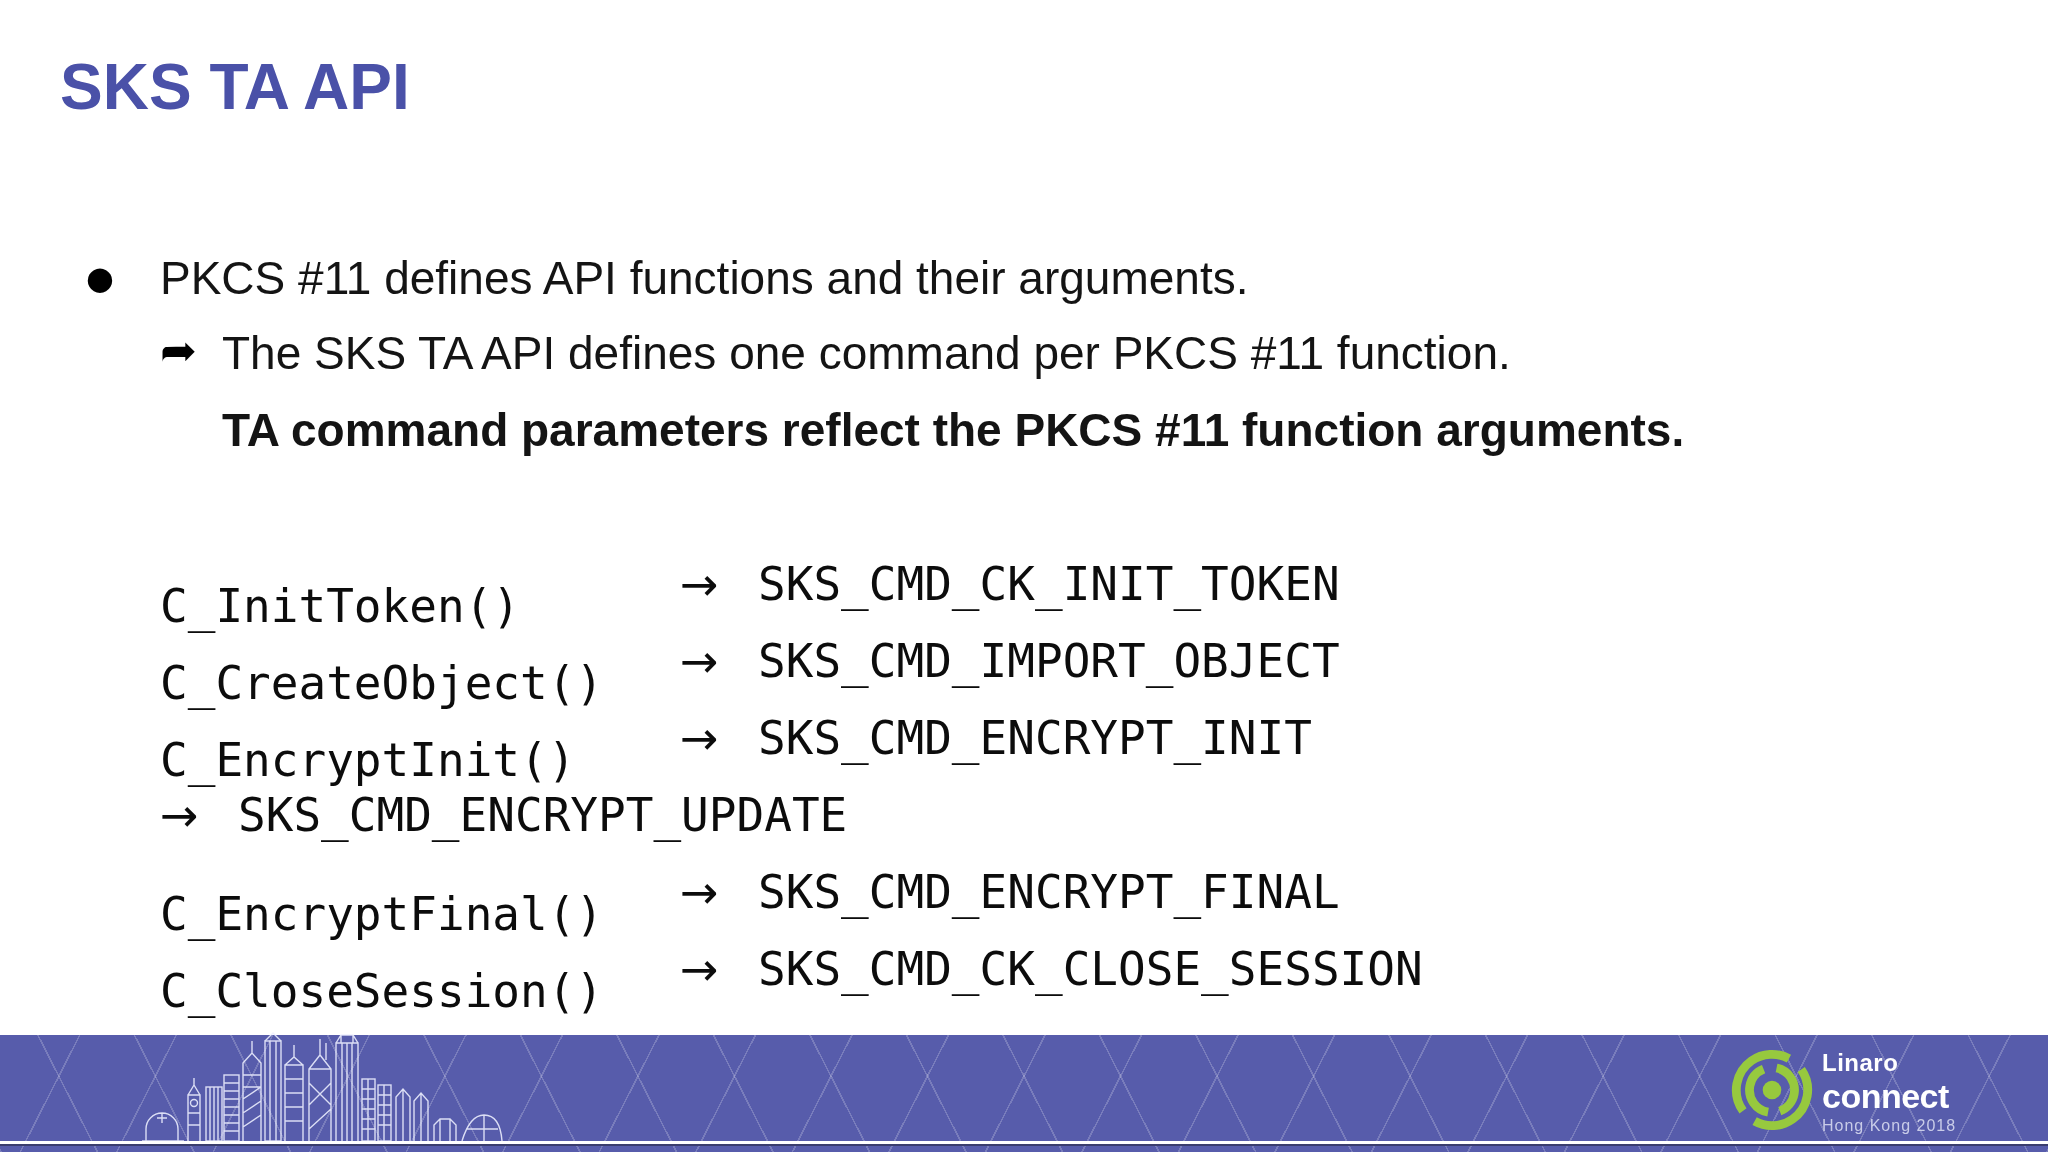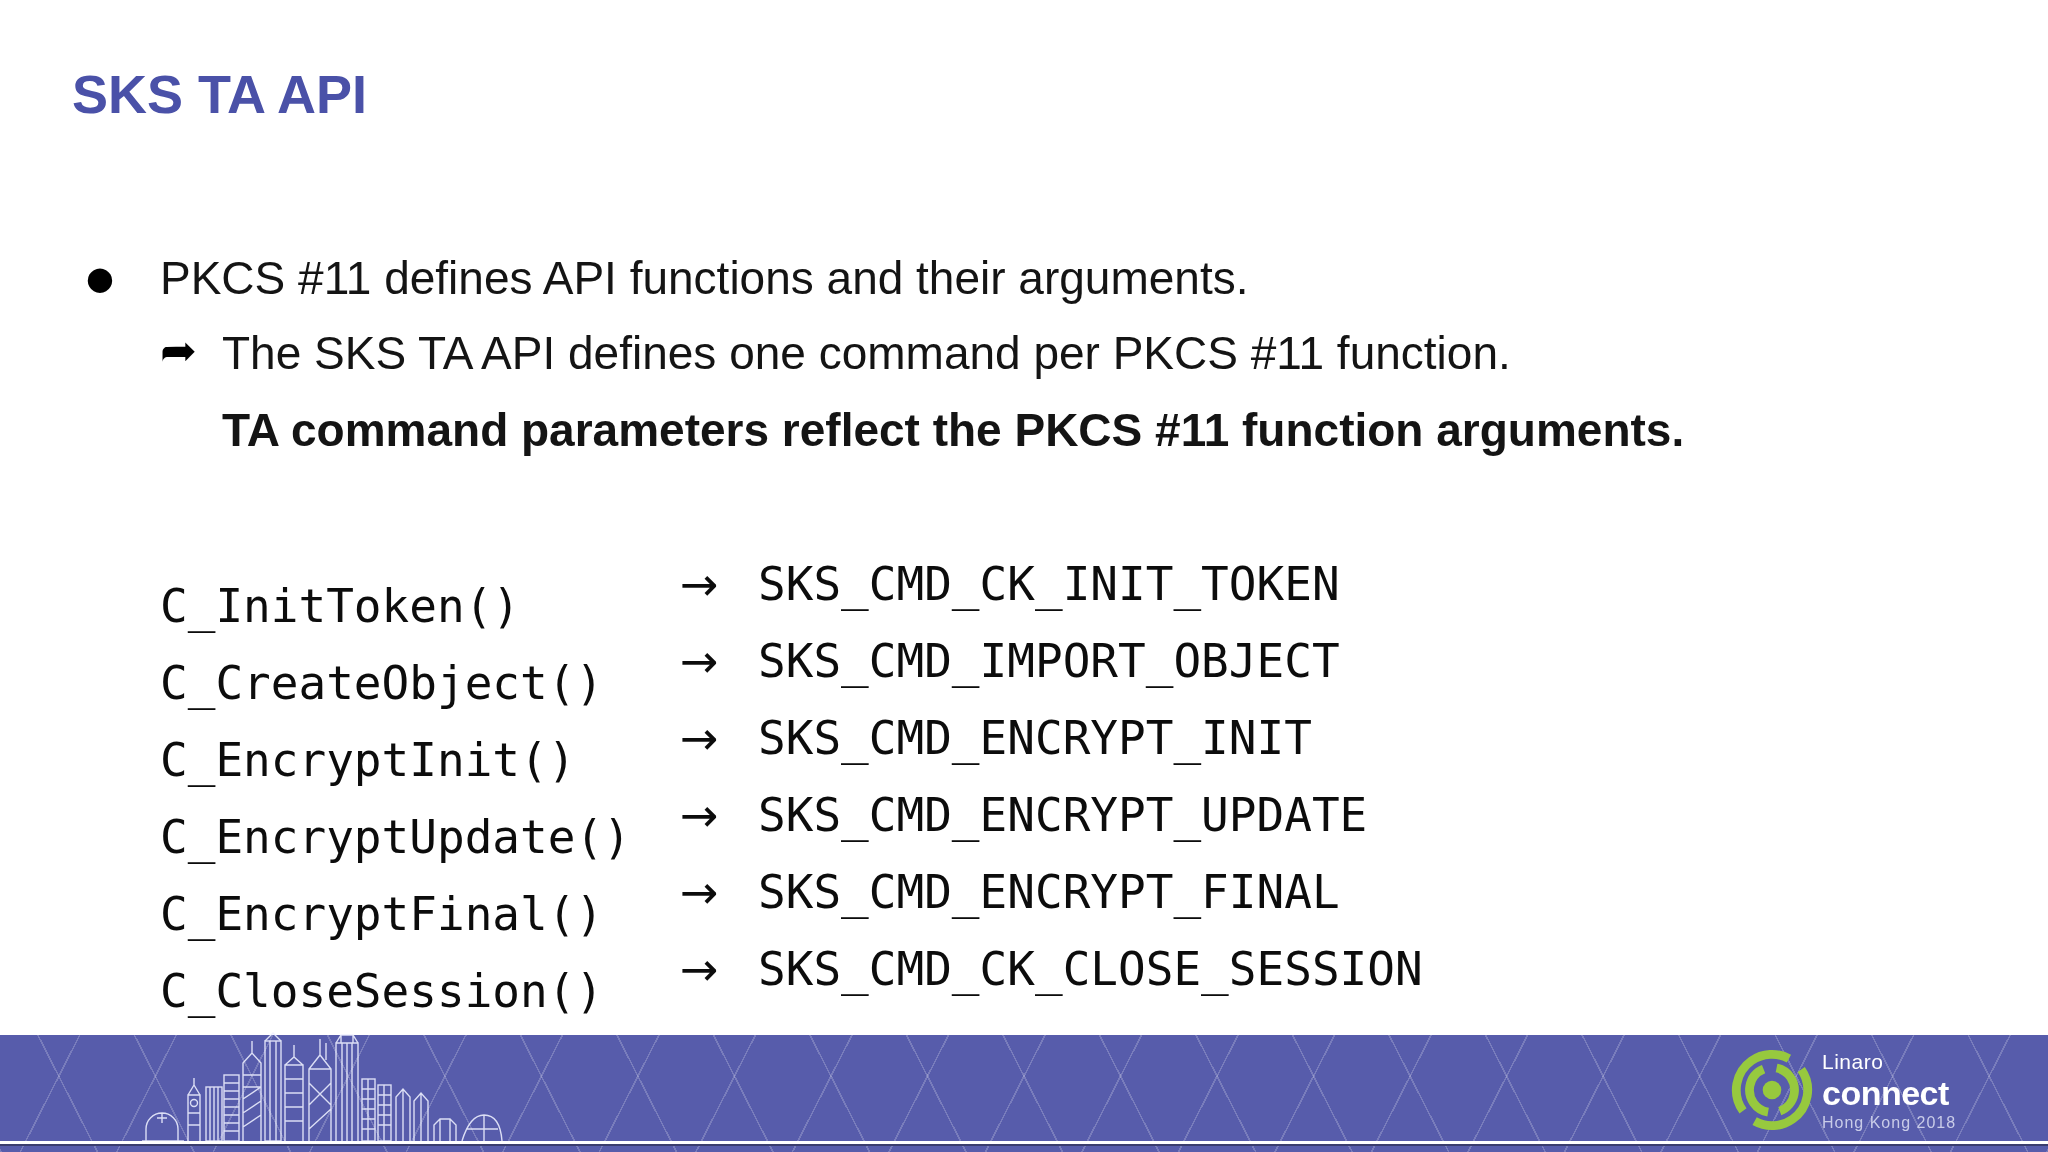--- a/index.html
+++ b/index.html
@@ -2,22 +2,22 @@
 <html style="--accent: #4a51a8; --band: #575cab; --green: #97c93e; --eventText: #c9cce8;"><head>
 <meta charset="utf-8">
 <style>
   html,body{margin:0;padding:0;background:#888;}
   .slide{
     position:relative;width:2048px;height:1152px;background:#ffffff;
     overflow:hidden;font-family:"Liberation Sans",sans-serif;
   }
   
   .title{
-    position:absolute;left:56px;top:50px;margin:16px;
-    font-size:54px;font-weight:bold;line-height:1.05;
+    position:absolute;left:56px;top:50px;margin:4px;
+    font-size:64px;font-weight:bold;line-height:1.05;
     color:var(--accent,#4a51a8);letter-spacing:0;text-align:center;
   }
   
   .b-line{
     position:absolute;font-size:46px;line-height:56px;color:#141414;
     white-space:nowrap;
   }
   .l1{left:160px;top:250px;}
   .l2{left:222px;top:325px;}
   .l3{left:222px;top:402px;font-weight:bold;}
@@ -45,21 +45,21 @@
     background-image:
       repeating-linear-gradient(63deg,  rgba(255,255,255,.20) 0 1.6px, rgba(255,255,255,0) 1.6px 86px),
       repeating-linear-gradient(-63deg, rgba(255,255,255,.20) 0 1.6px, rgba(255,255,255,0) 1.6px 86px);
   }
   .ground-line{position:absolute;left:0;right:0;bottom:8px;height:3px;background:#ffffff;}
   .ground-shadow{position:absolute;left:0;right:0;bottom:6px;height:2px;background:#3a3d6e;}
   .skyline{position:absolute;left:140px;bottom:11px;width:372px;height:112px;}
   .skyline *{stroke:#eef0ff;stroke-width:1.4;fill:none;}
   .logo-mark{position:absolute;left:1728px;top:11px;width:88px;height:88px;}
   .brand{position:absolute;left:1822px;top:16px;color:#fff;line-height:1;}
-  .brand .linaro{font-size:21px;font-weight:normal;letter-spacing:.5px;}
+  .brand .linaro{font-size:24px;font-weight:bold;letter-spacing:.5px;}
   .brand .connect{font-size:34px;font-weight:bold;letter-spacing:-.5px;margin-top:4px;}
   .brand .event{font-size:16px;font-weight:normal;letter-spacing:1px;margin-top:5px;color:var(--eventText,#c9cce8);}
 </style>
 </head>
 <body>
 
 <div class="slide">
 
   <h1 class="title">SKS TA API</h1>
 
@@ -87,21 +87,20 @@
       <span class="fn">C_CreateObject()</span>
       <span class="ar">→</span>
       <span class="cmd">SKS_CMD_IMPORT_OBJECT</span>
     </div>
     <div class="row">
       <span class="fn">C_EncryptInit()</span>
       <span class="ar">→</span>
       <span class="cmd">SKS_CMD_ENCRYPT_INIT</span>
     </div>
     <div class="row">
-      <span class="fn">C_EncryptUpdate()</span>
       <span class="ar">→</span>
       <span class="cmd">SKS_CMD_ENCRYPT_UPDATE</span>
     </div>
     <div class="row">
       <span class="fn">C_EncryptFinal()</span>
       <span class="ar">→</span>
       <span class="cmd">SKS_CMD_ENCRYPT_FINAL</span>
     </div>
     <div class="row">
       <span class="fn">C_CloseSession()</span>

